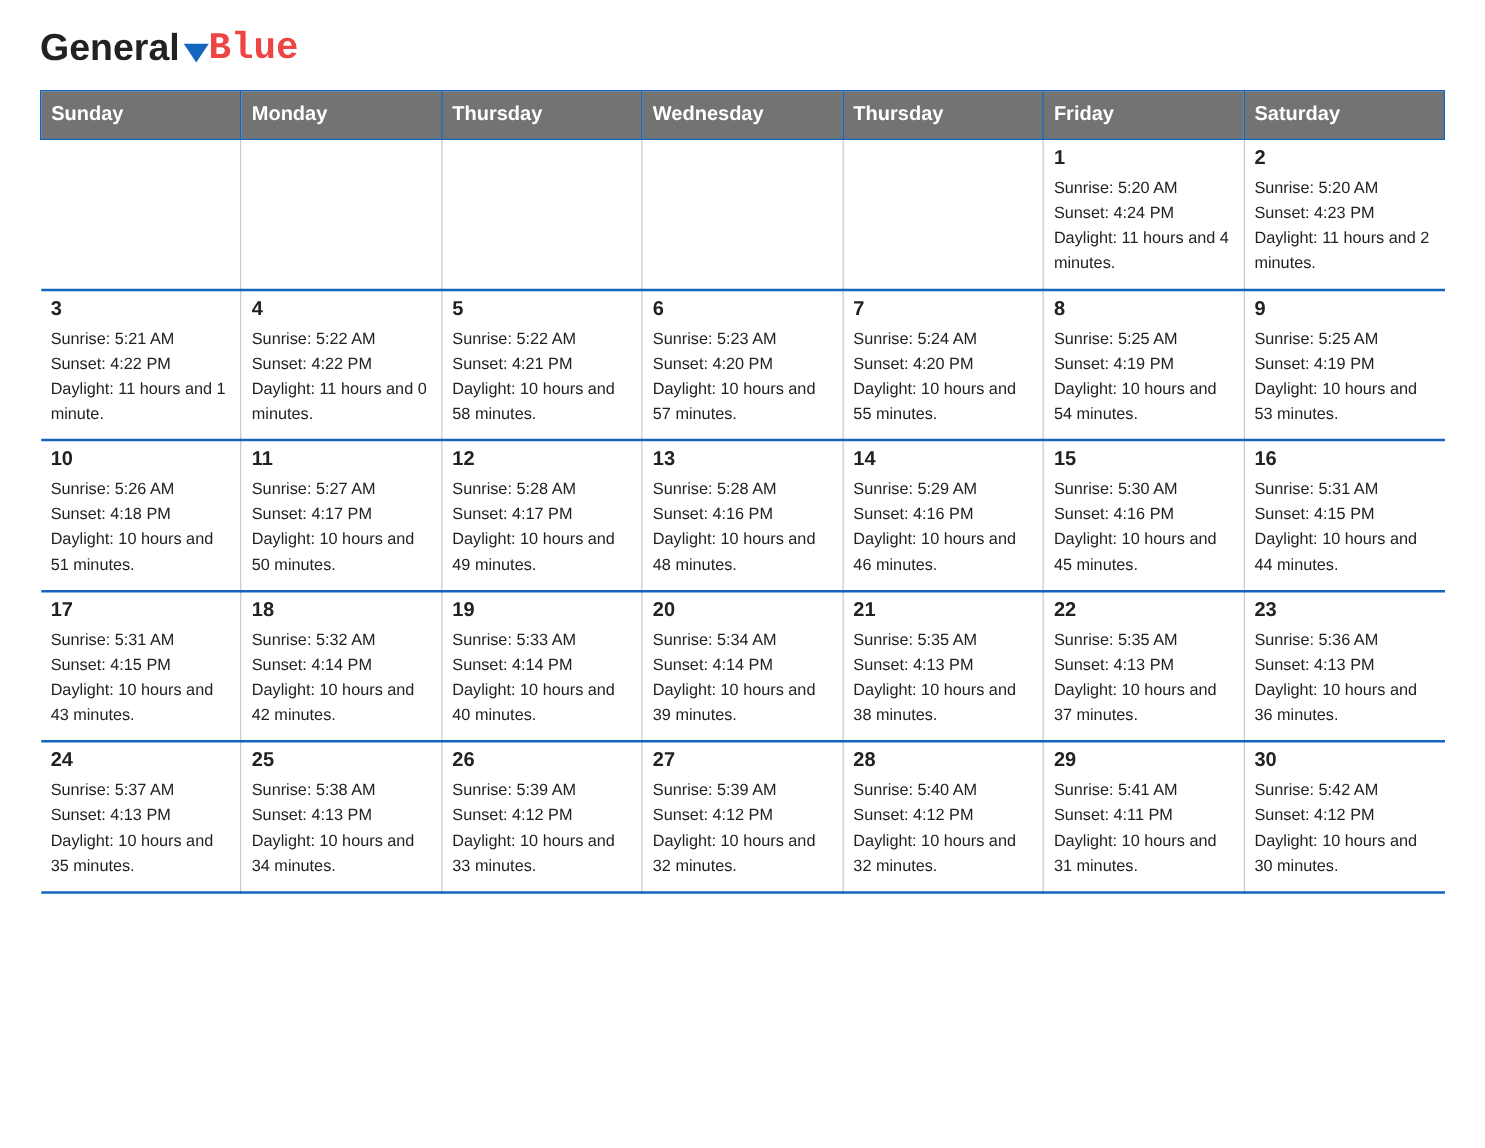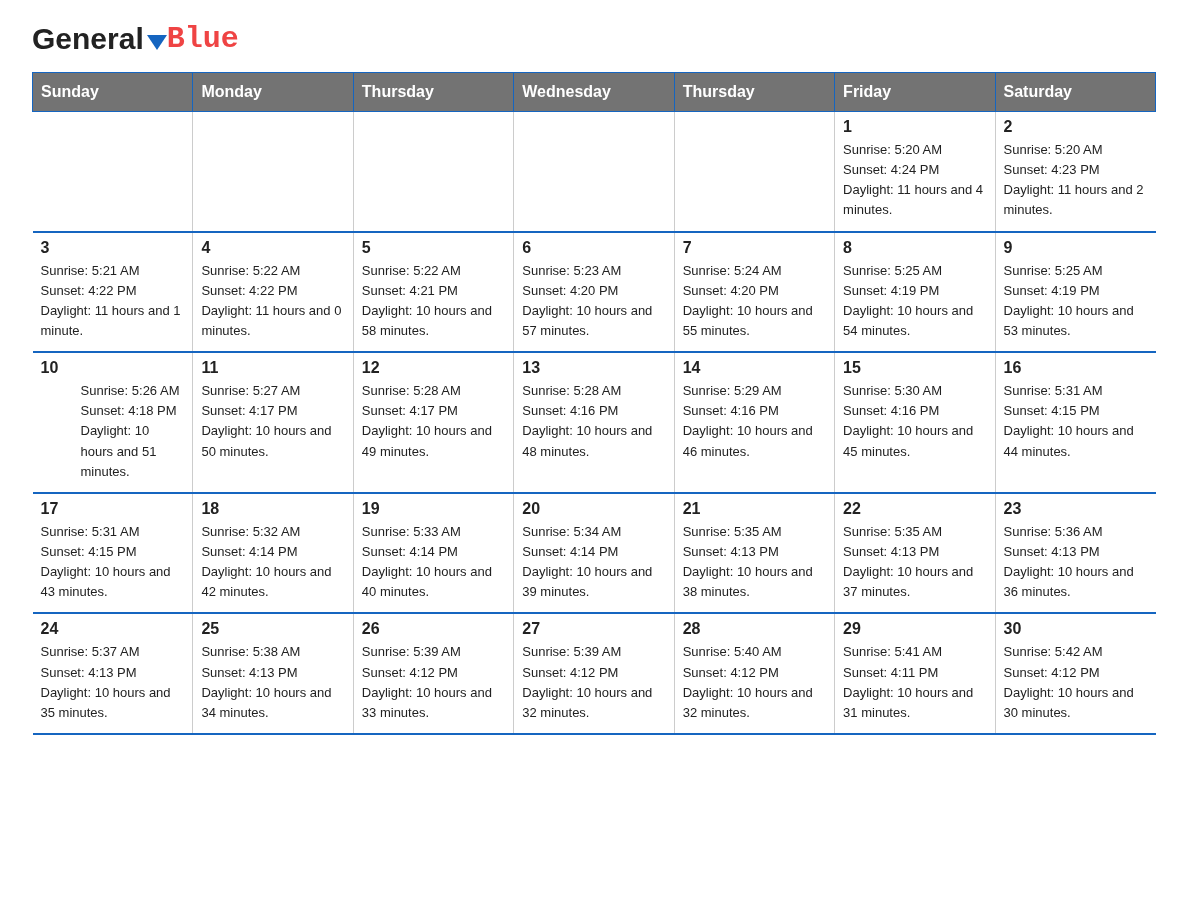--- a/index.html
+++ b/index.html
@@ -164,21 +164,21 @@
         <td>
           <div class="day-num">9</div>
           <div class="day-info" style="white-space: pre-line;">Sunrise: 5:25 AM
 Sunset: 4:19 PM
 Daylight: 10 hours and 53 minutes.</div>
         </td>
       </tr>
       <tr>
         <td>
           <div class="day-num">10</div>
-          <div class="day-info" style="white-space: pre-line; margin-left: 40px;">Sunrise: 5:26 AM
+          <div class="day-info" style="white-space: pre-line;">Sunrise: 5:26 AM
 Sunset: 4:18 PM
 Daylight: 10 hours and 51 minutes.</div>
         </td>
         <td>
           <div class="day-num">11</div>
           <div class="day-info" style="white-space: pre-line;">Sunrise: 5:27 AM
 Sunset: 4:17 PM
 Daylight: 10 hours and 50 minutes.</div>
         </td>
         <td>

